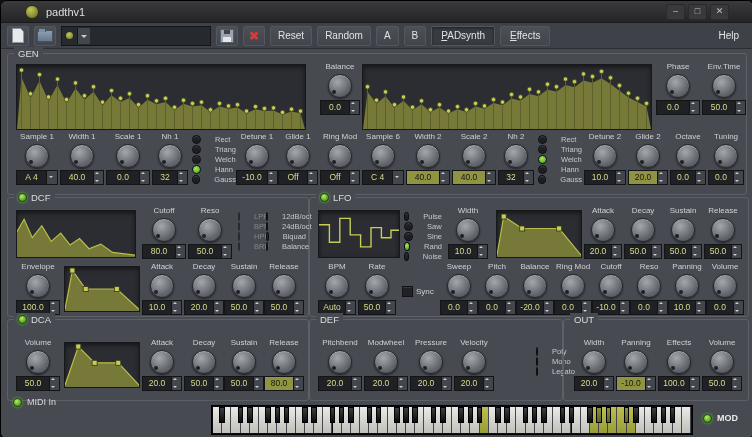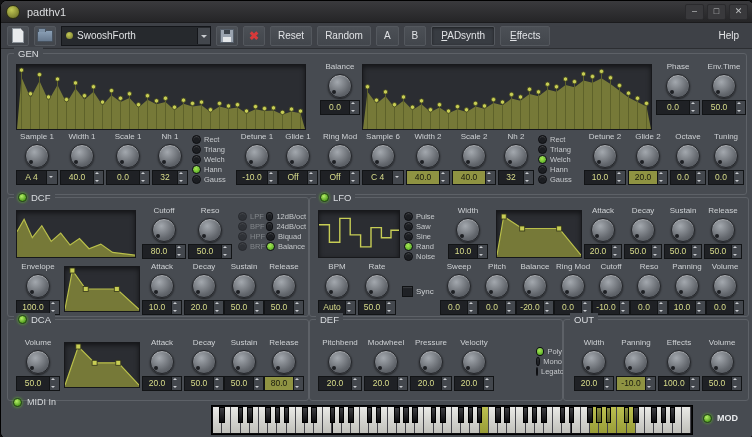--- a/index.html
+++ b/index.html
@@ -1,20 +1,20 @@
 <!DOCTYPE html>
 <html><head>
 <meta charset="utf-8">
 <style>
   html,body{margin:0;padding:0;background:#101012;}
   .window{position:relative;width:752px;height:437px;background:#474b51;border-radius:7px;overflow:hidden;
     border:1px solid #000;font-family:"Liberation Sans",sans-serif;-webkit-font-smoothing:antialiased;}
   
   .titlebar{position:absolute;left:0;top:0;width:100%;height:22px;background:linear-gradient(#3a3a3d,#252527);
-    display:flex;align-items:center;padding:0 5px;box-sizing:border-box;border-bottom:1px solid #1b1b1d;}
+    display:flex;align-items:center;padding:0 24px;box-sizing:border-box;border-bottom:1px solid #1b1b1d;}
   .app-icon{width:12px;height:12px;border-radius:50%;background:radial-gradient(circle at 38% 32%,#c3c955,#7e8230 70%,#55591f);margin-right:7px;border:1px solid #2c2e14;}
   .wtitle{font-size:11px;color:#dcdee0;flex:1;}
   .wb{width:17px;height:14px;margin-left:3px;background:#39393c;border:1px solid #2a2a2d;border-radius:2px;
     color:#bfc1c3;font-size:9px;line-height:13px;text-align:center;}
   
   .toolbar{position:absolute;left:0;top:22px;width:100%;height:26px;background:#3e4147;display:flex;align-items:center;
     gap:5px;padding:0 6px;box-sizing:border-box;border-bottom:1px solid #2c2e32;}
   .tbtn{height:18px;display:flex;align-items:center;justify-content:center;border:1px solid #54585e;border-radius:2px;
     background:linear-gradient(#4c5056,#42464c);padding:0 7px;color:#e0e2e5;font-size:10px;}
   .tbtn.icon{width:20px;padding:0;}
@@ -53,21 +53,21 @@
   .spin .val,.combo .val{flex:1;font-size:8.5px;line-height:13px;color:#d9dd8b;text-align:center;white-space:nowrap;}
   .spin.hl,.combo.hl{background:#8f9342;}
   .spin.hl .val,.combo.hl .val{color:#191a0f;}
   .arrows{width:9px;display:flex;flex-direction:column;border-left:1px solid #121416;}
   .arrows i{flex:1;background:#43474d;position:relative;}
   .arrows i.au::after{content:'';position:absolute;left:1px;top:1px;border:2.5px solid transparent;border-bottom-color:#c9ccd0;border-top:none;}
   .arrows i.ad::after{content:'';position:absolute;left:1px;top:2px;border:2.5px solid transparent;border-top-color:#c9ccd0;border-bottom:none;}
   .carr{width:10px;background:#43474d;border-left:1px solid #121416;position:relative;}
   .carr::after{content:'';position:absolute;left:2px;top:5px;border:2.5px solid transparent;border-top-color:#c9ccd0;border-bottom:none;}
   .radios{position:absolute;}
-  .radio{display:flex;align-items:center;gap:3px;height:10px;}
+  .radio{display:flex;align-items:center;gap:14px;height:10px;}
   .radio .dot{width:7px;height:7px;border-radius:50%;background:#1c1e22;border:1px solid #0e0f12;box-shadow:inset 0 1px 1px rgba(255,255,255,.18);}
   .radio.sel .dot{background:radial-gradient(circle at 42% 38%,#a8e84e,#3f9a1e);}
   .radio .rlbl{font-size:7.5px;color:#c6c9cc;white-space:nowrap;}
   .radio.dim .rlbl{color:#83878b;}
   .radio.dim .dot{opacity:.55;}
   .check{position:absolute;display:flex;align-items:center;gap:3px;}
   .check .box{width:9px;height:9px;background:#1f2125;border:1px solid #101214;box-shadow:inset 0 1px 1px rgba(255,255,255,.12);}
   .check .clbl{font-size:8px;color:#ced1d4;}
   
   .sb-label{position:absolute;display:flex;align-items:center;gap:5px;font-size:9px;color:#d6d9db;}
@@ -93,21 +93,20 @@
 
   <div class="toolbar">
     <div class="tbtn icon">
         <span class="ic-new"></span>
       </div>
     <div class="tbtn icon">
         <span class="ic-open"></span>
       </div>
     <div class="preset-combo">
       <span class="p-icon"></span>
-      <span class="p-text">SwooshForth</span>
       <span class="p-arrow"></span>
     </div>
     <div class="tbtn icon">
         <span class="ic-save"></span>
       </div>
     <div class="tbtn icon">
         <span class="ic-del">✖</span>
       </div>
     <div class="tbtn">Reset</div>
     <div class="tbtn">Random</div>

